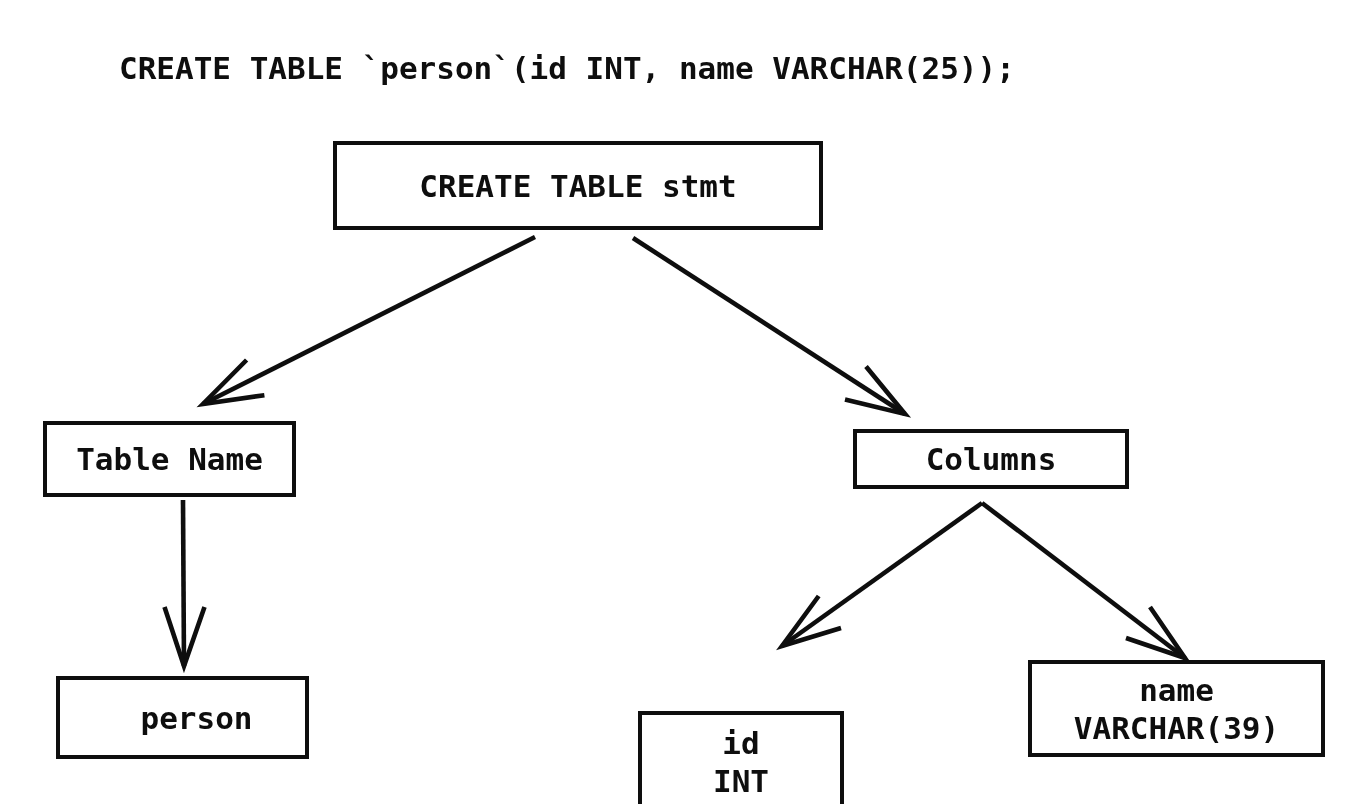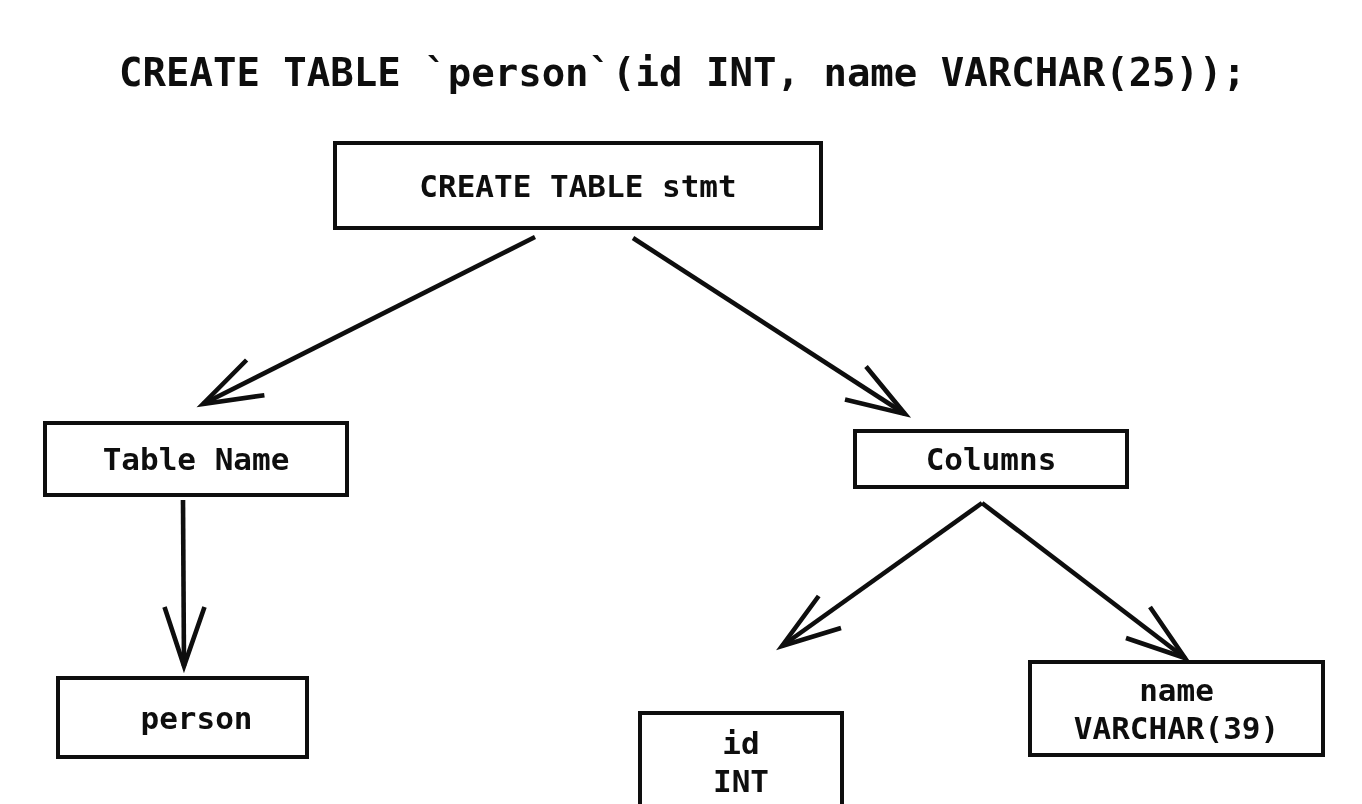--- a/index.html
+++ b/index.html
@@ -13,21 +13,21 @@
     height: 804px;
     background: #ffffff;
     overflow: hidden;
     font-family: "DejaVu Sans Mono", "Liberation Mono", monospace;
     color: #0e0e0e;
   }
   .sql-header {
     position: absolute;
     left: 119px;
     top: 50px;
-    font-size: 39px;
+    font-size: 31px;
     font-weight: bold;
     white-space: pre;
     color: #0e0e0e;
   }
   .edges-svg {
     position: absolute;
     left: 0;
     top: 0;
     width: 1362px;
     height: 804px;
@@ -48,21 +48,21 @@
     flex-direction: column;
     align-items: center;
     justify-content: center;
     font-size: 31px;
     font-weight: bold;
     line-height: 38px;
     text-align: center;
     white-space: pre;
   }
   .node-create-table-stmt { left: 333px; top: 141px; width: 490px; height: 89px; }
-  .node-table-name        { left:  43px; top: 421px; width: 306px; height: 76px; }
+  .node-table-name        { left:  43px; top: 421px; width: 253px; height: 76px; }
   .node-columns           { left: 853px; top: 429px; width: 276px; height: 60px; }
   .node-person            { left:  56px; top: 676px; width: 253px; height: 83px; padding-left: 28px; }
   .node-id-int            { left: 638px; top: 667px; width: 206px; height: 101px; margin-top: 44px; }
   .node-name-varchar      { left:1028px; top: 660px; width: 297px; height: 97px; }
 </style>
 </head>
 <body>
 
 <div class="canvas">
 

